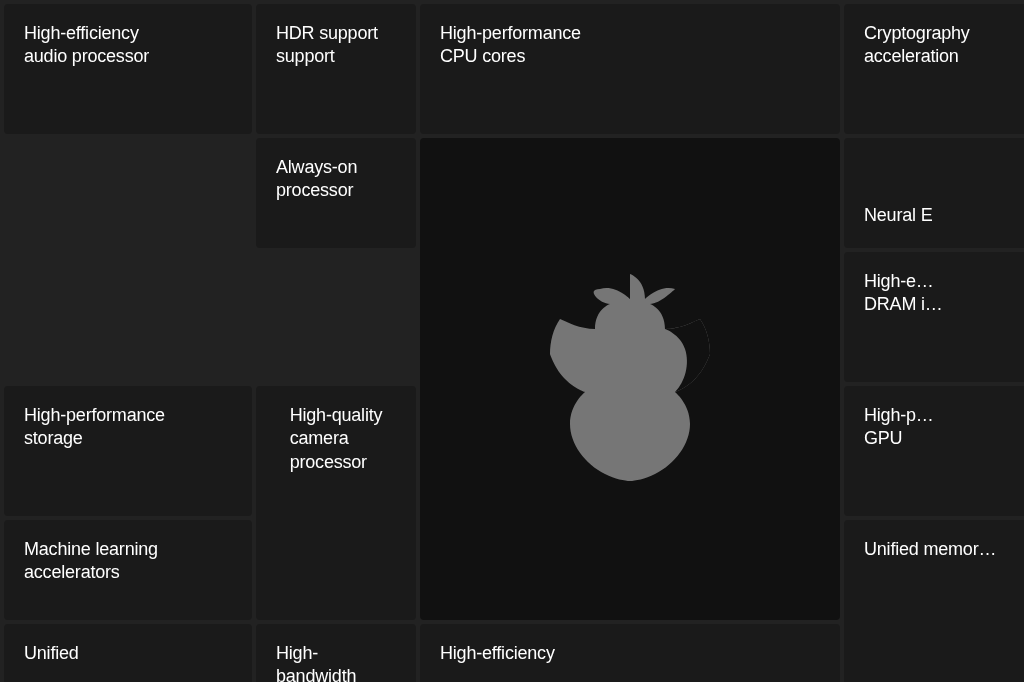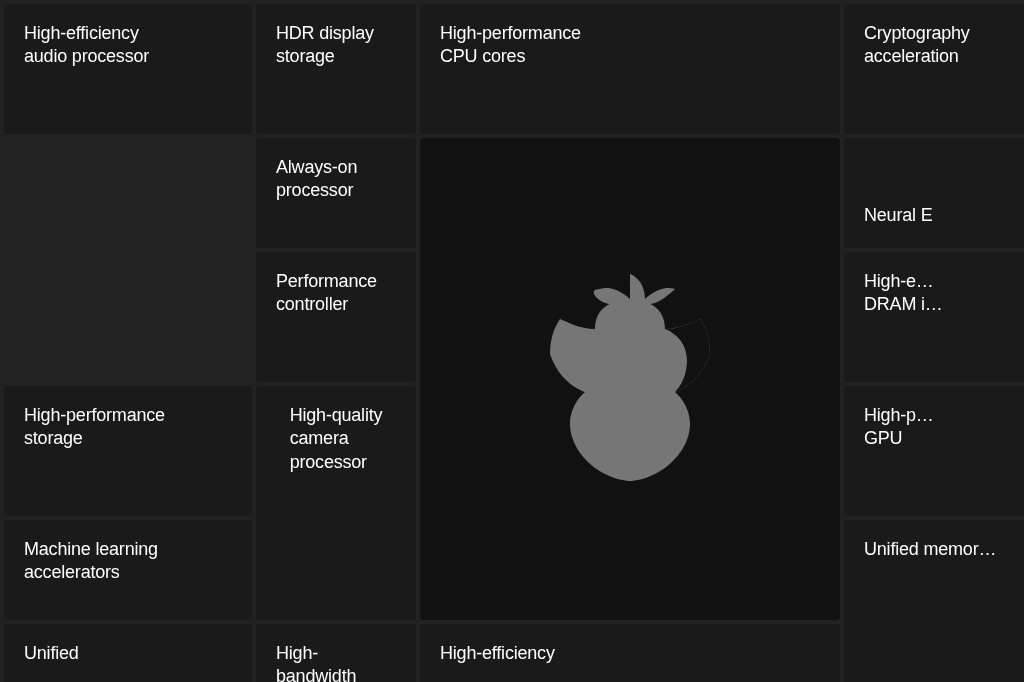--- a/index.html
+++ b/index.html
@@ -172,21 +172,21 @@
 </head>
 <body>
 
 <div class="grid-container">
 
   <div class="cell cell-high-efficiency-audio">
     <span class="cell-label">High-efficiency<br>audio processor</span>
   </div>
 
   <div class="cell cell-hdr-display">
-    <span class="cell-label">HDR display storage</span>
+    <span class="cell-label">HDR support support</span>
   </div>
 
   <div class="cell cell-high-perf-cpu">
     <span class="cell-label">High-performance<br>CPU cores</span>
   </div>
 
   <div class="cell cell-cryptography">
     <span class="cell-label">Cryptography<br>acceleration</span>
   </div>
 
@@ -235,23 +235,20 @@
         C 140 115 130 118 130 118 Z
       "></path>
     </svg>
   </div>
 
   <div class="cell cell-neural">
     <span class="cell-label">Neural E</span>
   </div>
 
 
-  <div class="cell cell-performance-controller">
-    <span class="cell-label">Performance<br>controller</span>
-  </div>
 
   <div class="cell cell-high-efficiency-dram">
     <span class="cell-label">High-e…<br>DRAM i…</span>
   </div>
 
   <div class="cell cell-high-perf-storage">
     <span class="cell-label">High-performance<br>storage</span>
   </div>
 
   <div class="cell cell-high-quality-camera">

